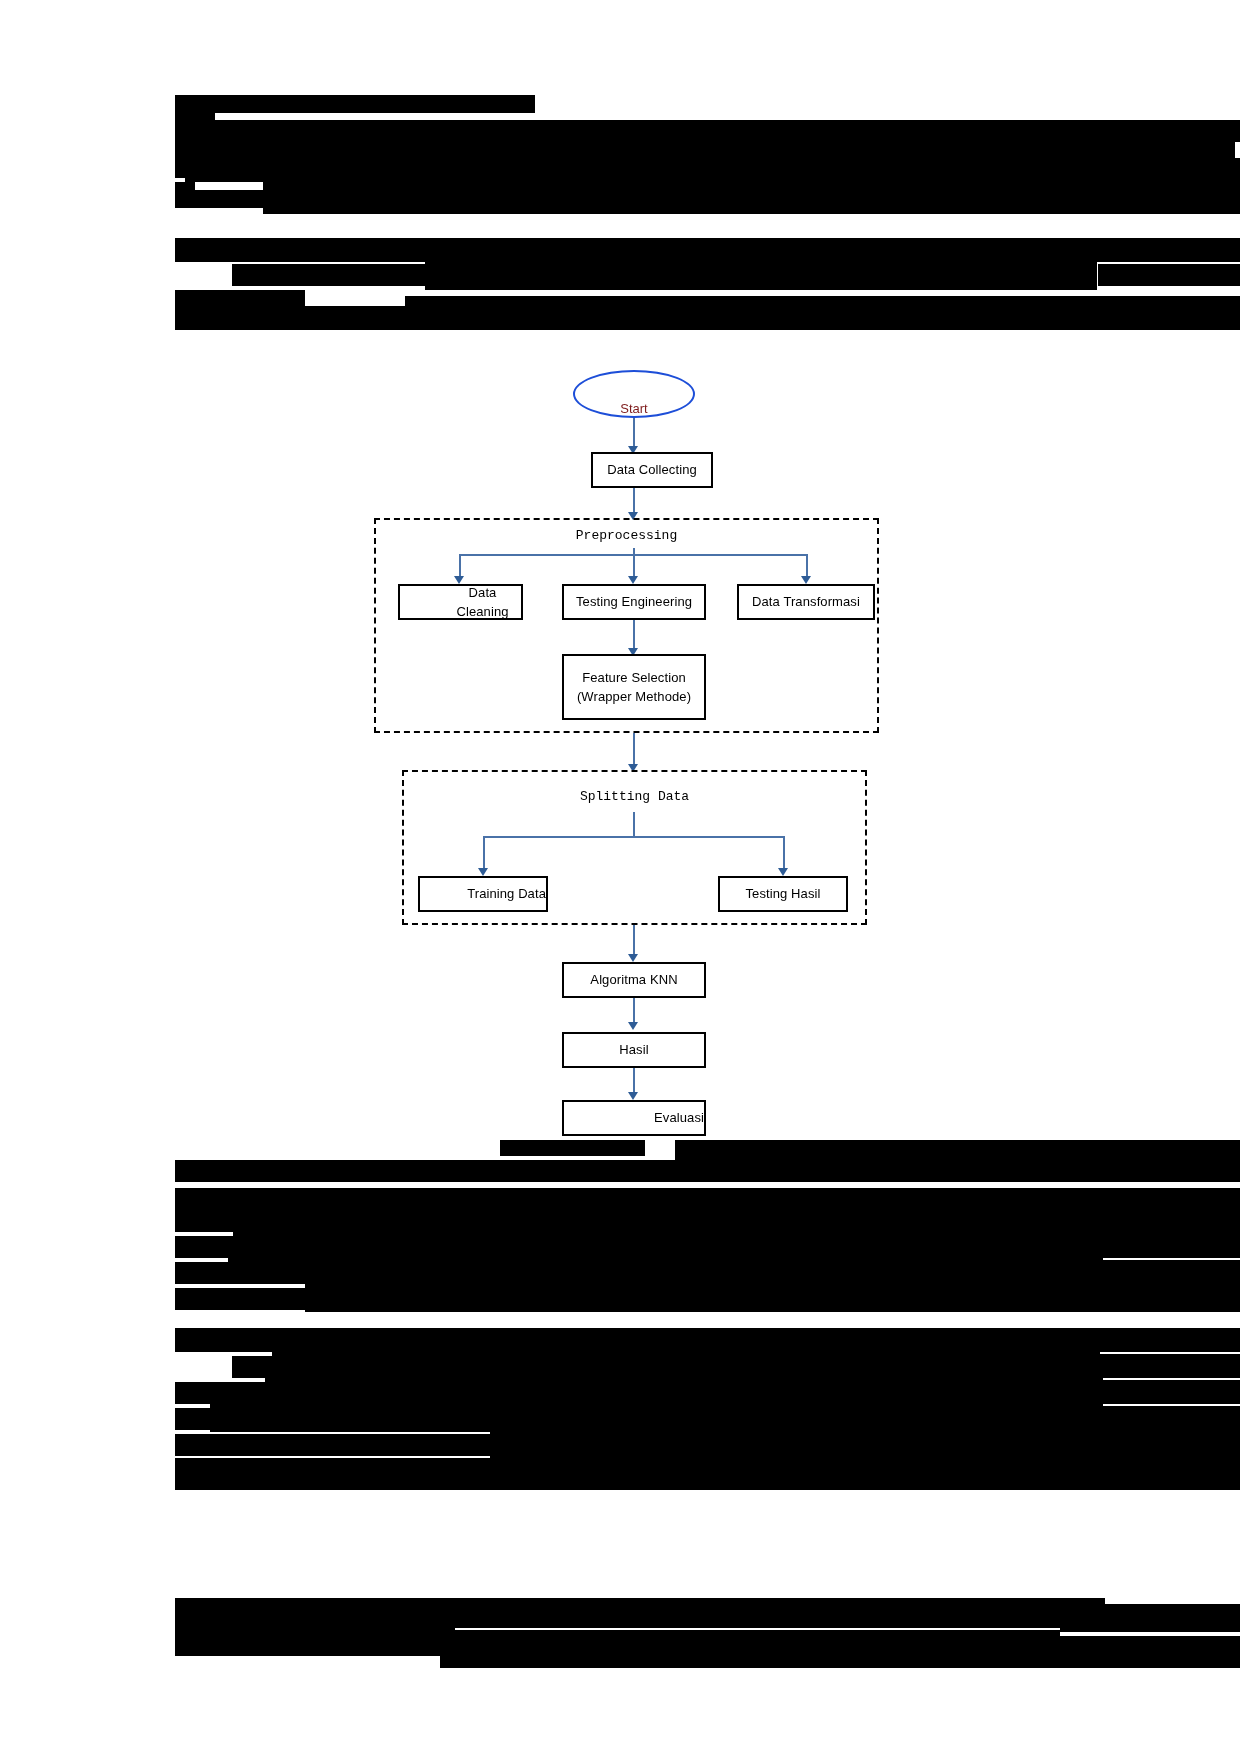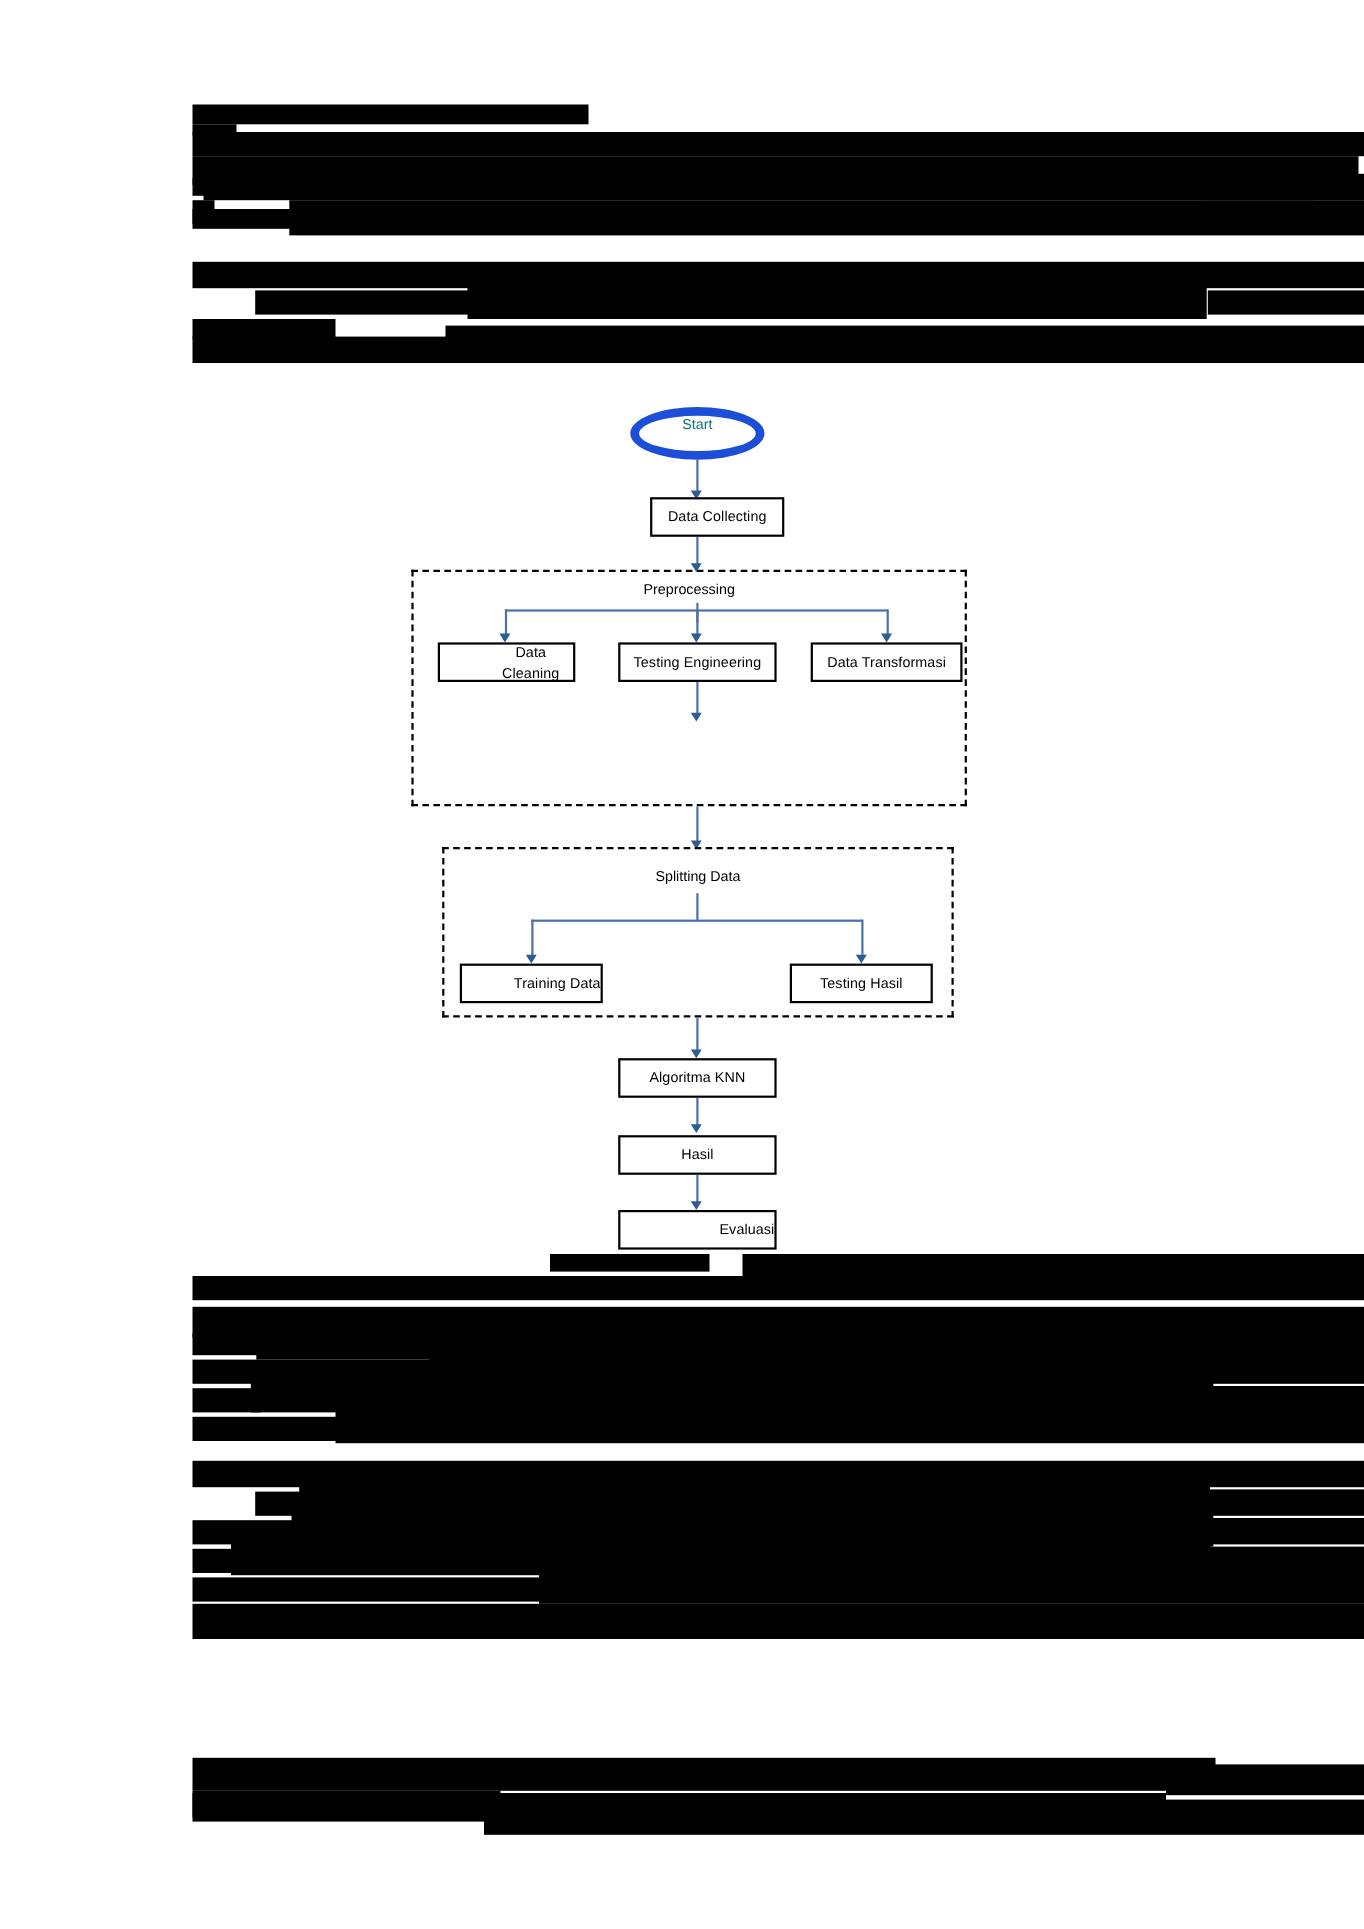--- a/index.html
+++ b/index.html
@@ -36,40 +36,41 @@
     font-size: 13px;
     line-height: 1.5;
     text-align: center;
     letter-spacing: 0.1px;
   }
   .node-line { display: block; }
   .ellipse {
     position: absolute;
     box-sizing: border-box;
     background: #ffffff;
-    border: 8px solid #1d4ed8;
+    border: 2px solid #1d4ed8;
     border-radius: 50%;
     display: flex;
-    align-items: flex-start;
+    align-items: flex-end;
     justify-content: center;
     font-size: 13px;
-    color: #0f766e;
+    color: #7f1d1d;
   }
   .group-box {
     position: absolute;
     box-sizing: border-box;
     border: 2px dashed #000000;
     background: transparent;
   }
   .group-label {
     position: absolute;
     font-size: 13px;
     color: #000000;
     text-align: center;
     white-space: nowrap;
+    font-family: Liberation Mono, monospace;
   }
   
   .vline {
     position: absolute;
     background: #4a72a8;
     width: 1.5px;
   }
   .hline {
     position: absolute;
     background: #4a72a8;
@@ -145,20 +146,24 @@
     <div class="node" style="left:562px;top:584px;width:144px;height:36px;">
       <span class="node-line">Testing Engineering</span>
     </div>
     <div class="node" style="left:737px;top:584px;width:138px;height:36px;">
       <span class="node-line">Data Transformasi</span>
     </div>
 
     <div class="vline" style="left:633px;top:620px;height:32px;"></div>
     <div class="arrowhead" style="left:628px;top:648px;"></div>
 
+    <div class="node" style="left:562px;top:654px;width:144px;height:66px;">
+      <span class="node-line">Feature Selection</span>
+      <span class="node-line">(Wrapper Methode)</span>
+    </div>
 
     <div class="vline" style="left:633px;top:733px;height:35px;"></div>
     <div class="arrowhead" style="left:628px;top:764px;"></div>
 
     <div class="group-box" style="left:402px;top:770px;width:465px;height:155px;"></div>
     <div class="group-label" style="left:402px;top:789px;width:465px;">Splitting Data</div>
 
     <div class="vline" style="left:633px;top:812px;height:25px;"></div>
     <div class="hline" style="left:483px;top:836px;width:301px;"></div>
     <div class="vline" style="left:483px;top:836px;height:36px;"></div>

